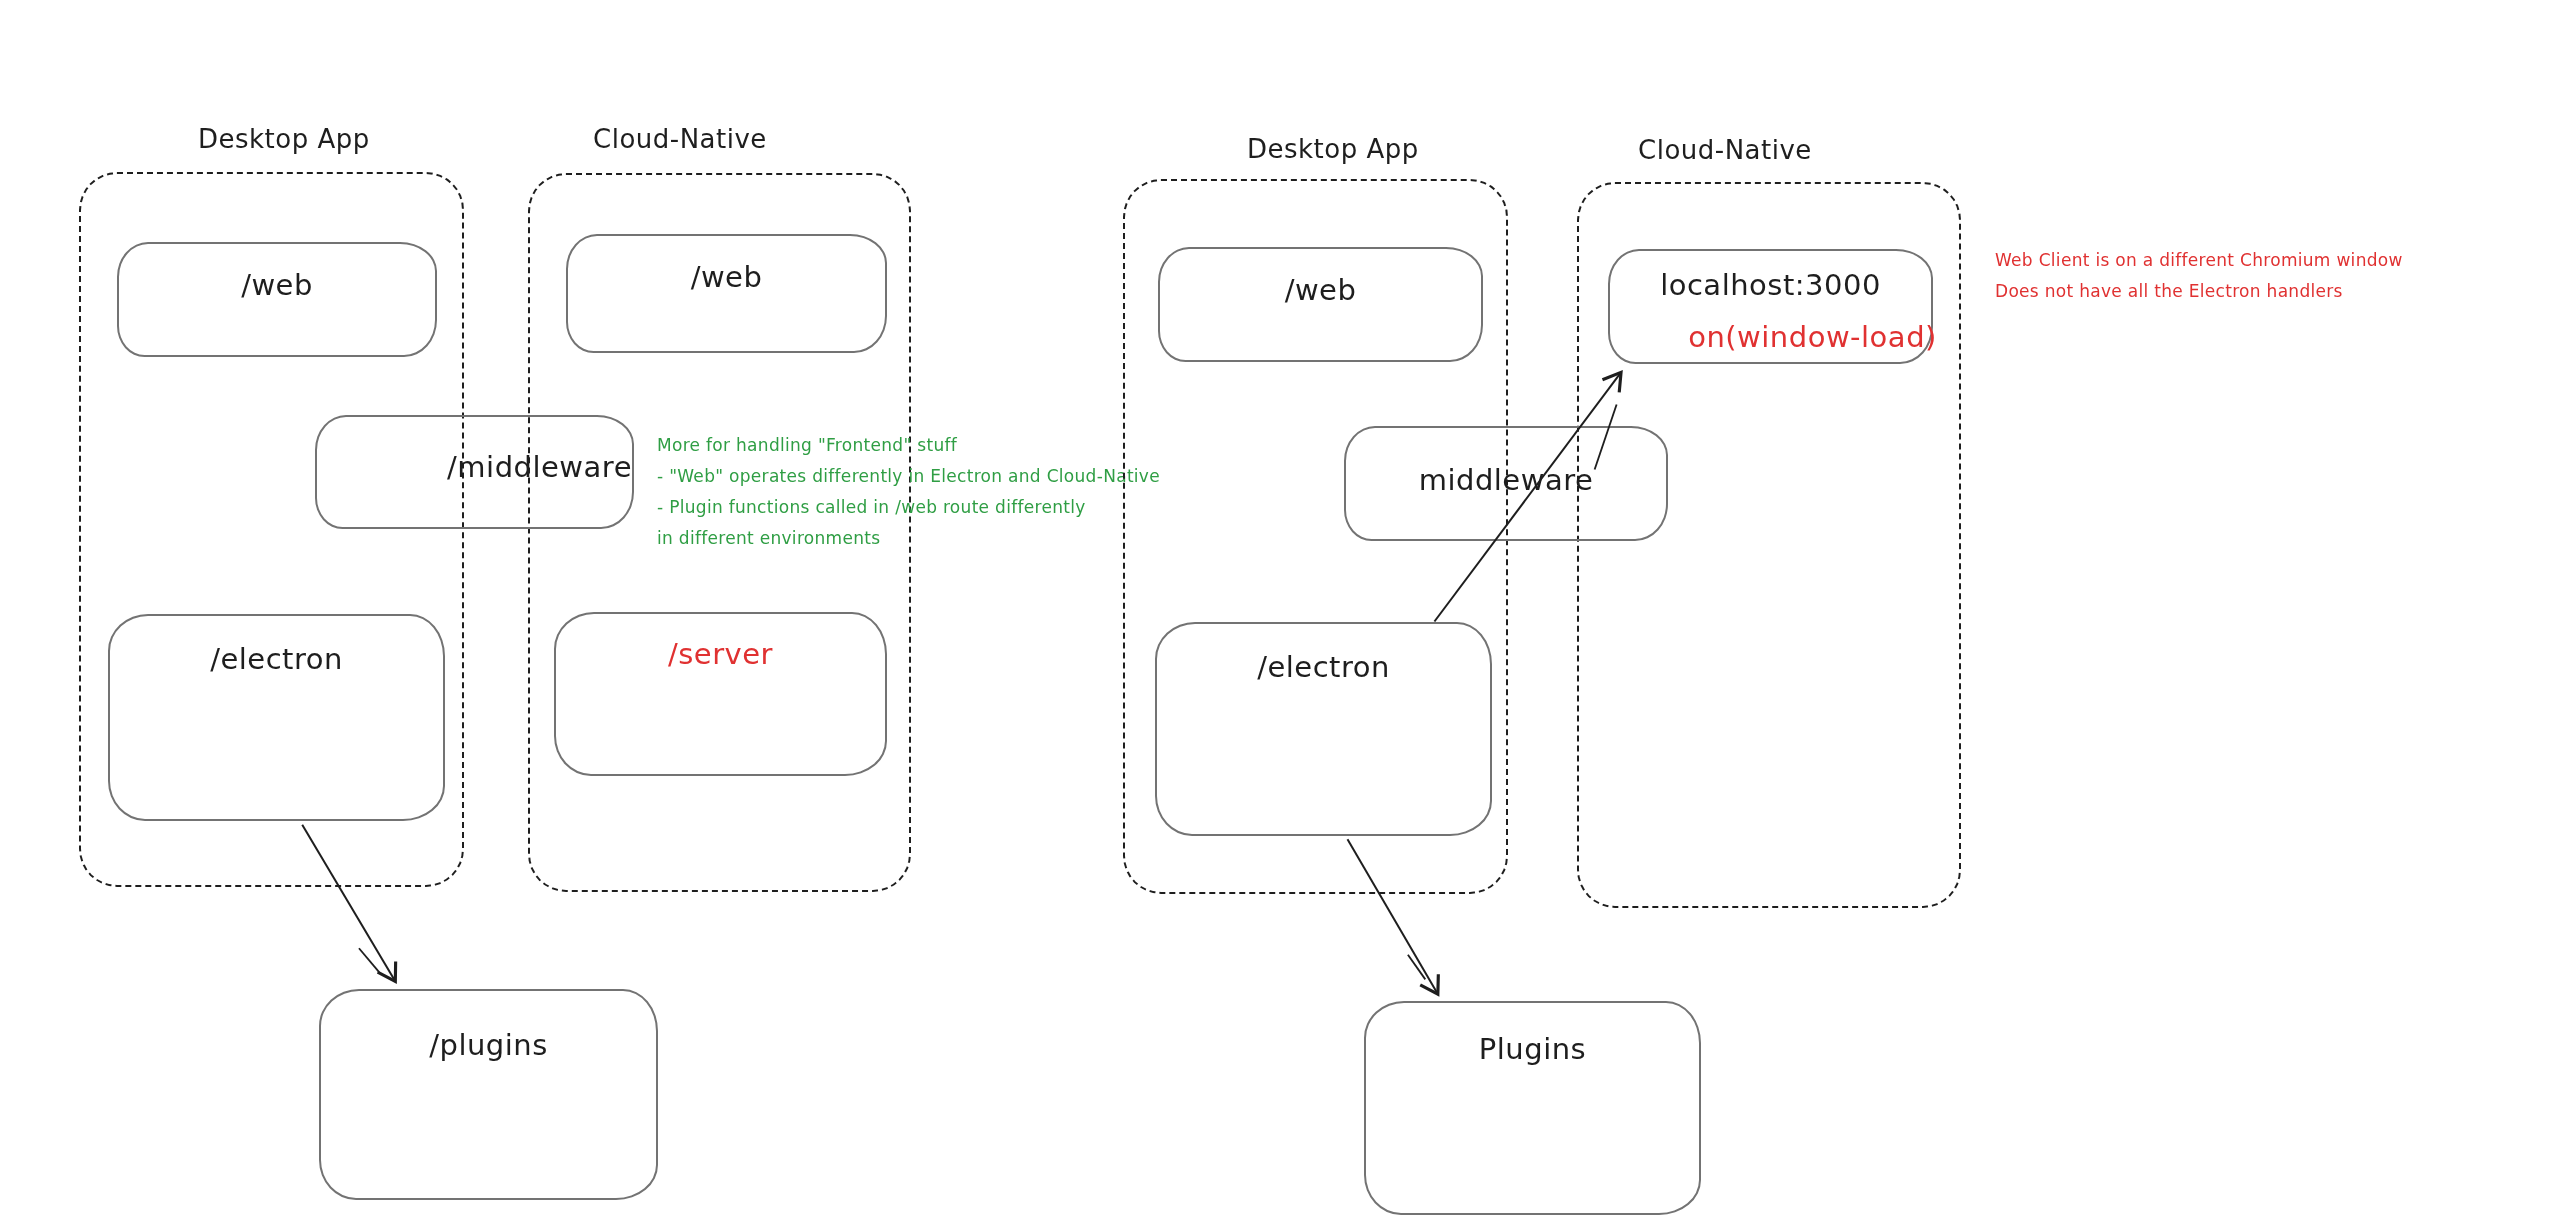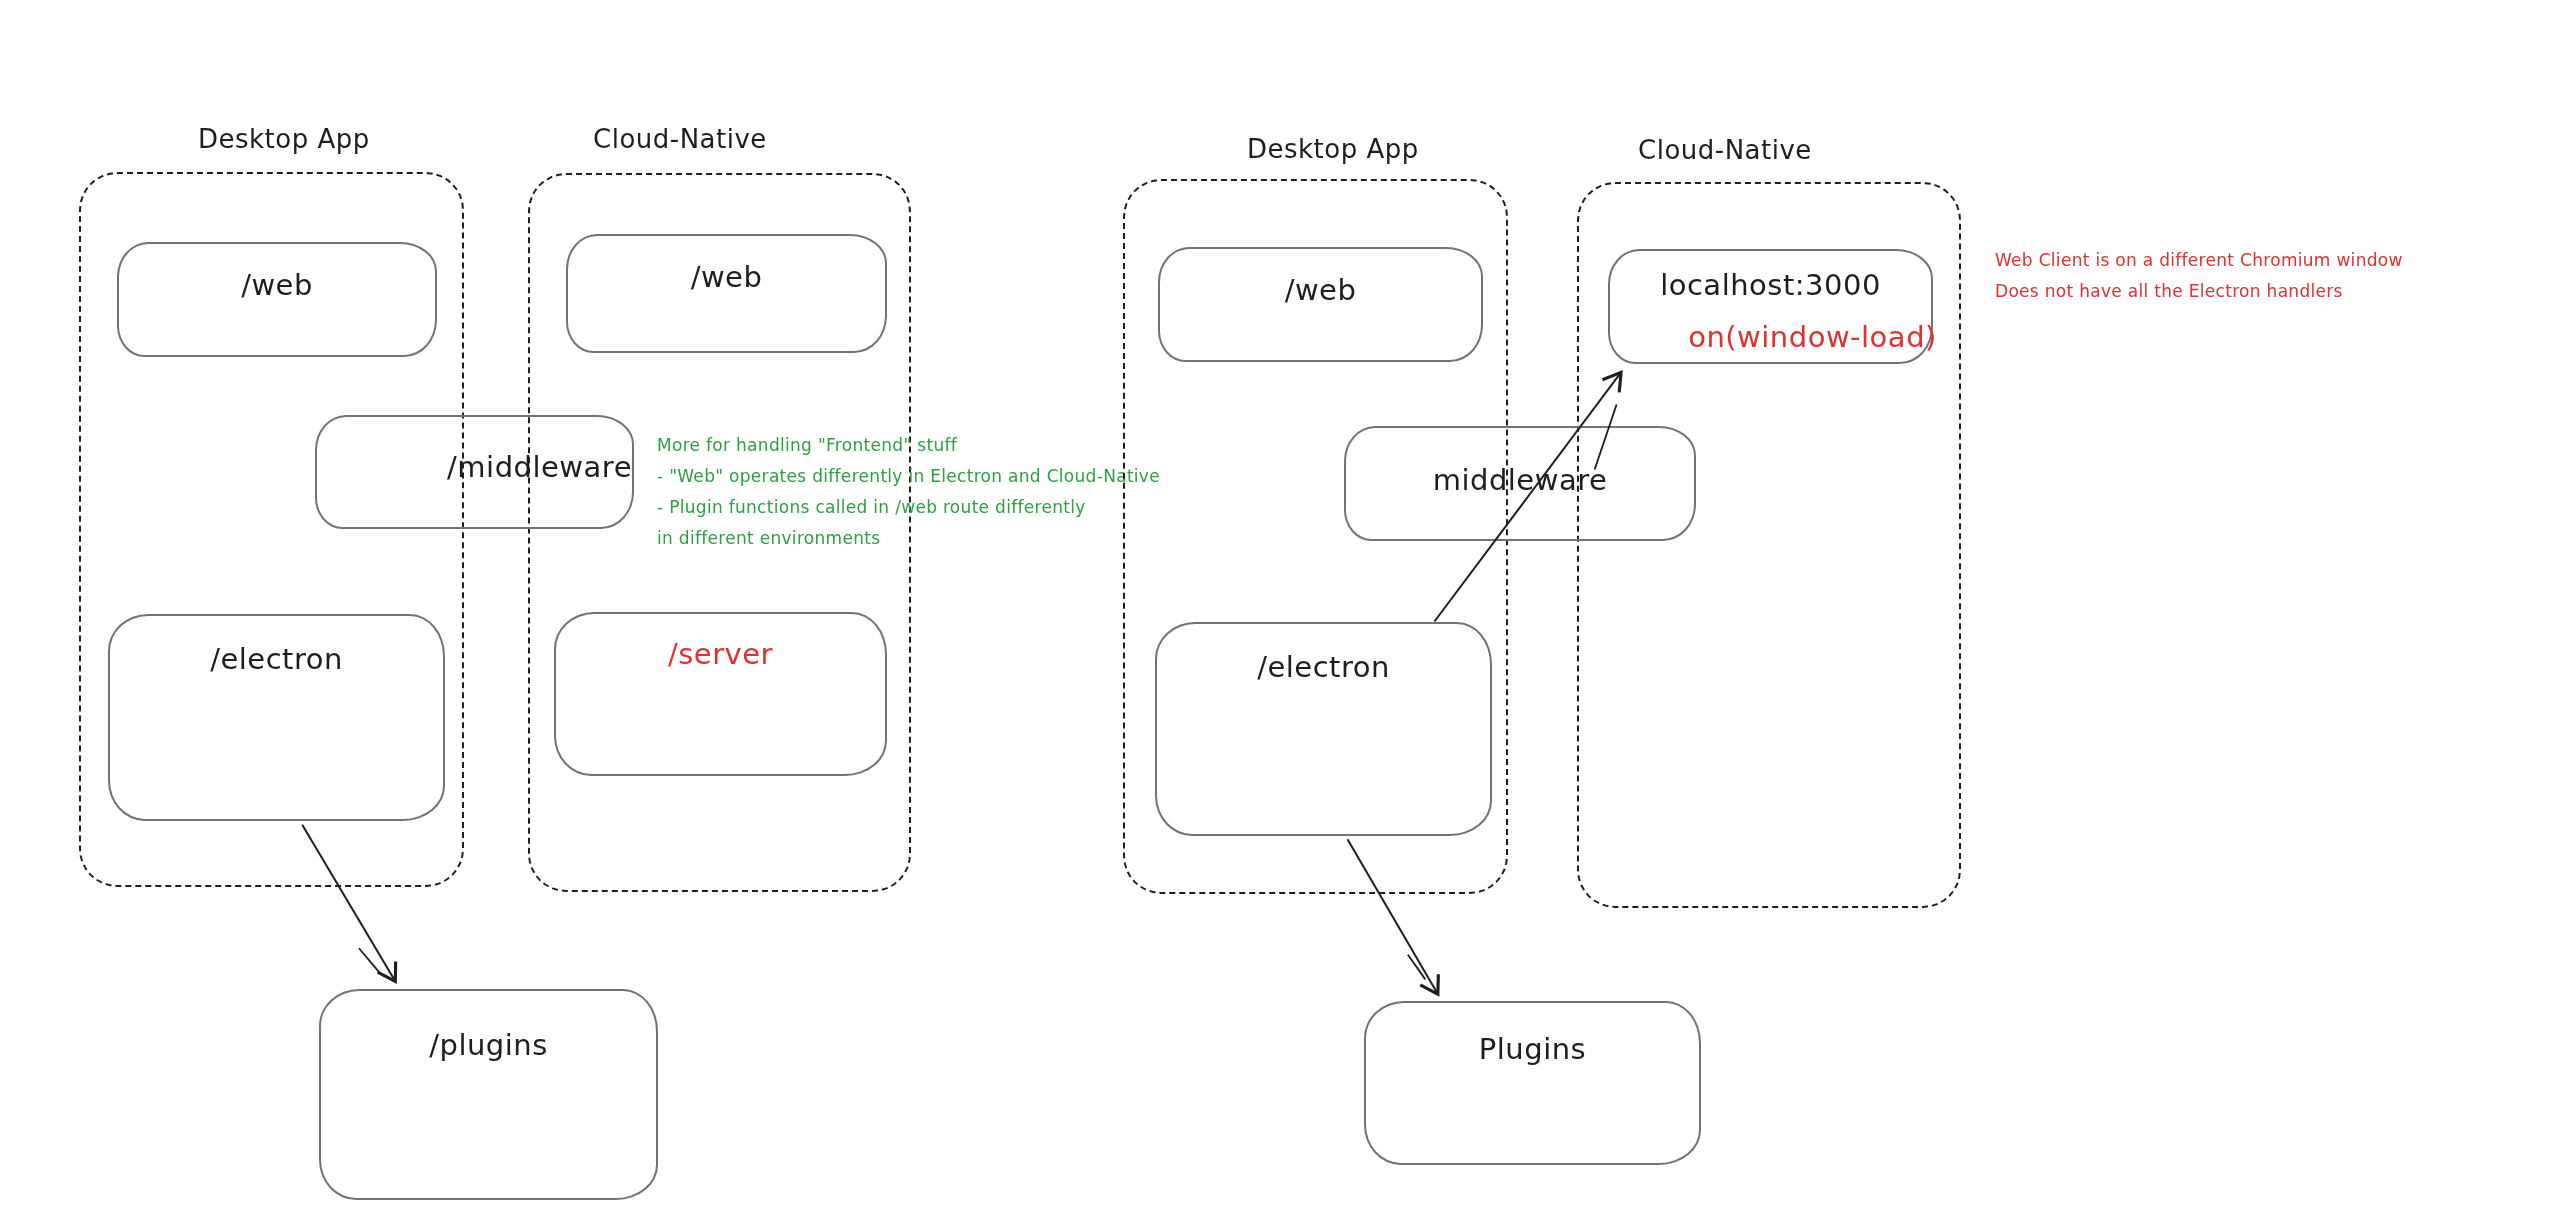--- a/index.html
+++ b/index.html
@@ -117,29 +117,29 @@
     <span>/web</span>
   </div>
 
   <div class="node" style="left:1608px; top:249px; width:325px; height:115px; padding-top:16.5px;">
     <div>localhost:3000</div>
     <div style="margin-top:18.3px;">
       <span class="red-text shift-right">on(window-load)</span>
     </div>
   </div>
 
-  <div class="node" style="left:1344px; top:426px; width:352px; height:115px; padding-top:35px;">
+  <div class="node" style="left:1344px; top:426px; width:324px; height:115px; padding-top:35px;">
     <span>middleware</span>
   </div>
 
   <div class="node big" style="left:1155px; top:622px; width:337px; height:214px; padding-top:26px;">
     <span>/electron</span>
   </div>
 
-  <div class="node big" style="left:1364px; top:1001px; width:337px; height:164px; padding-top:29px;">
+  <div class="node big" style="left:1364px; top:1001px; width:337px; height:214px; padding-top:29px;">
     <span>Plugins</span>
   </div>
 
   <div class="note red" style="left:1995px; top:245px;">
     <div>Web Client is on a different Chromium window</div>
     <div>Does not have all the Electron handlers</div>
   </div>
 
   <svg class="arrows" viewBox="0 0 2814 1346" xmlns="http://www.w3.org/2000/svg">
     <defs>

